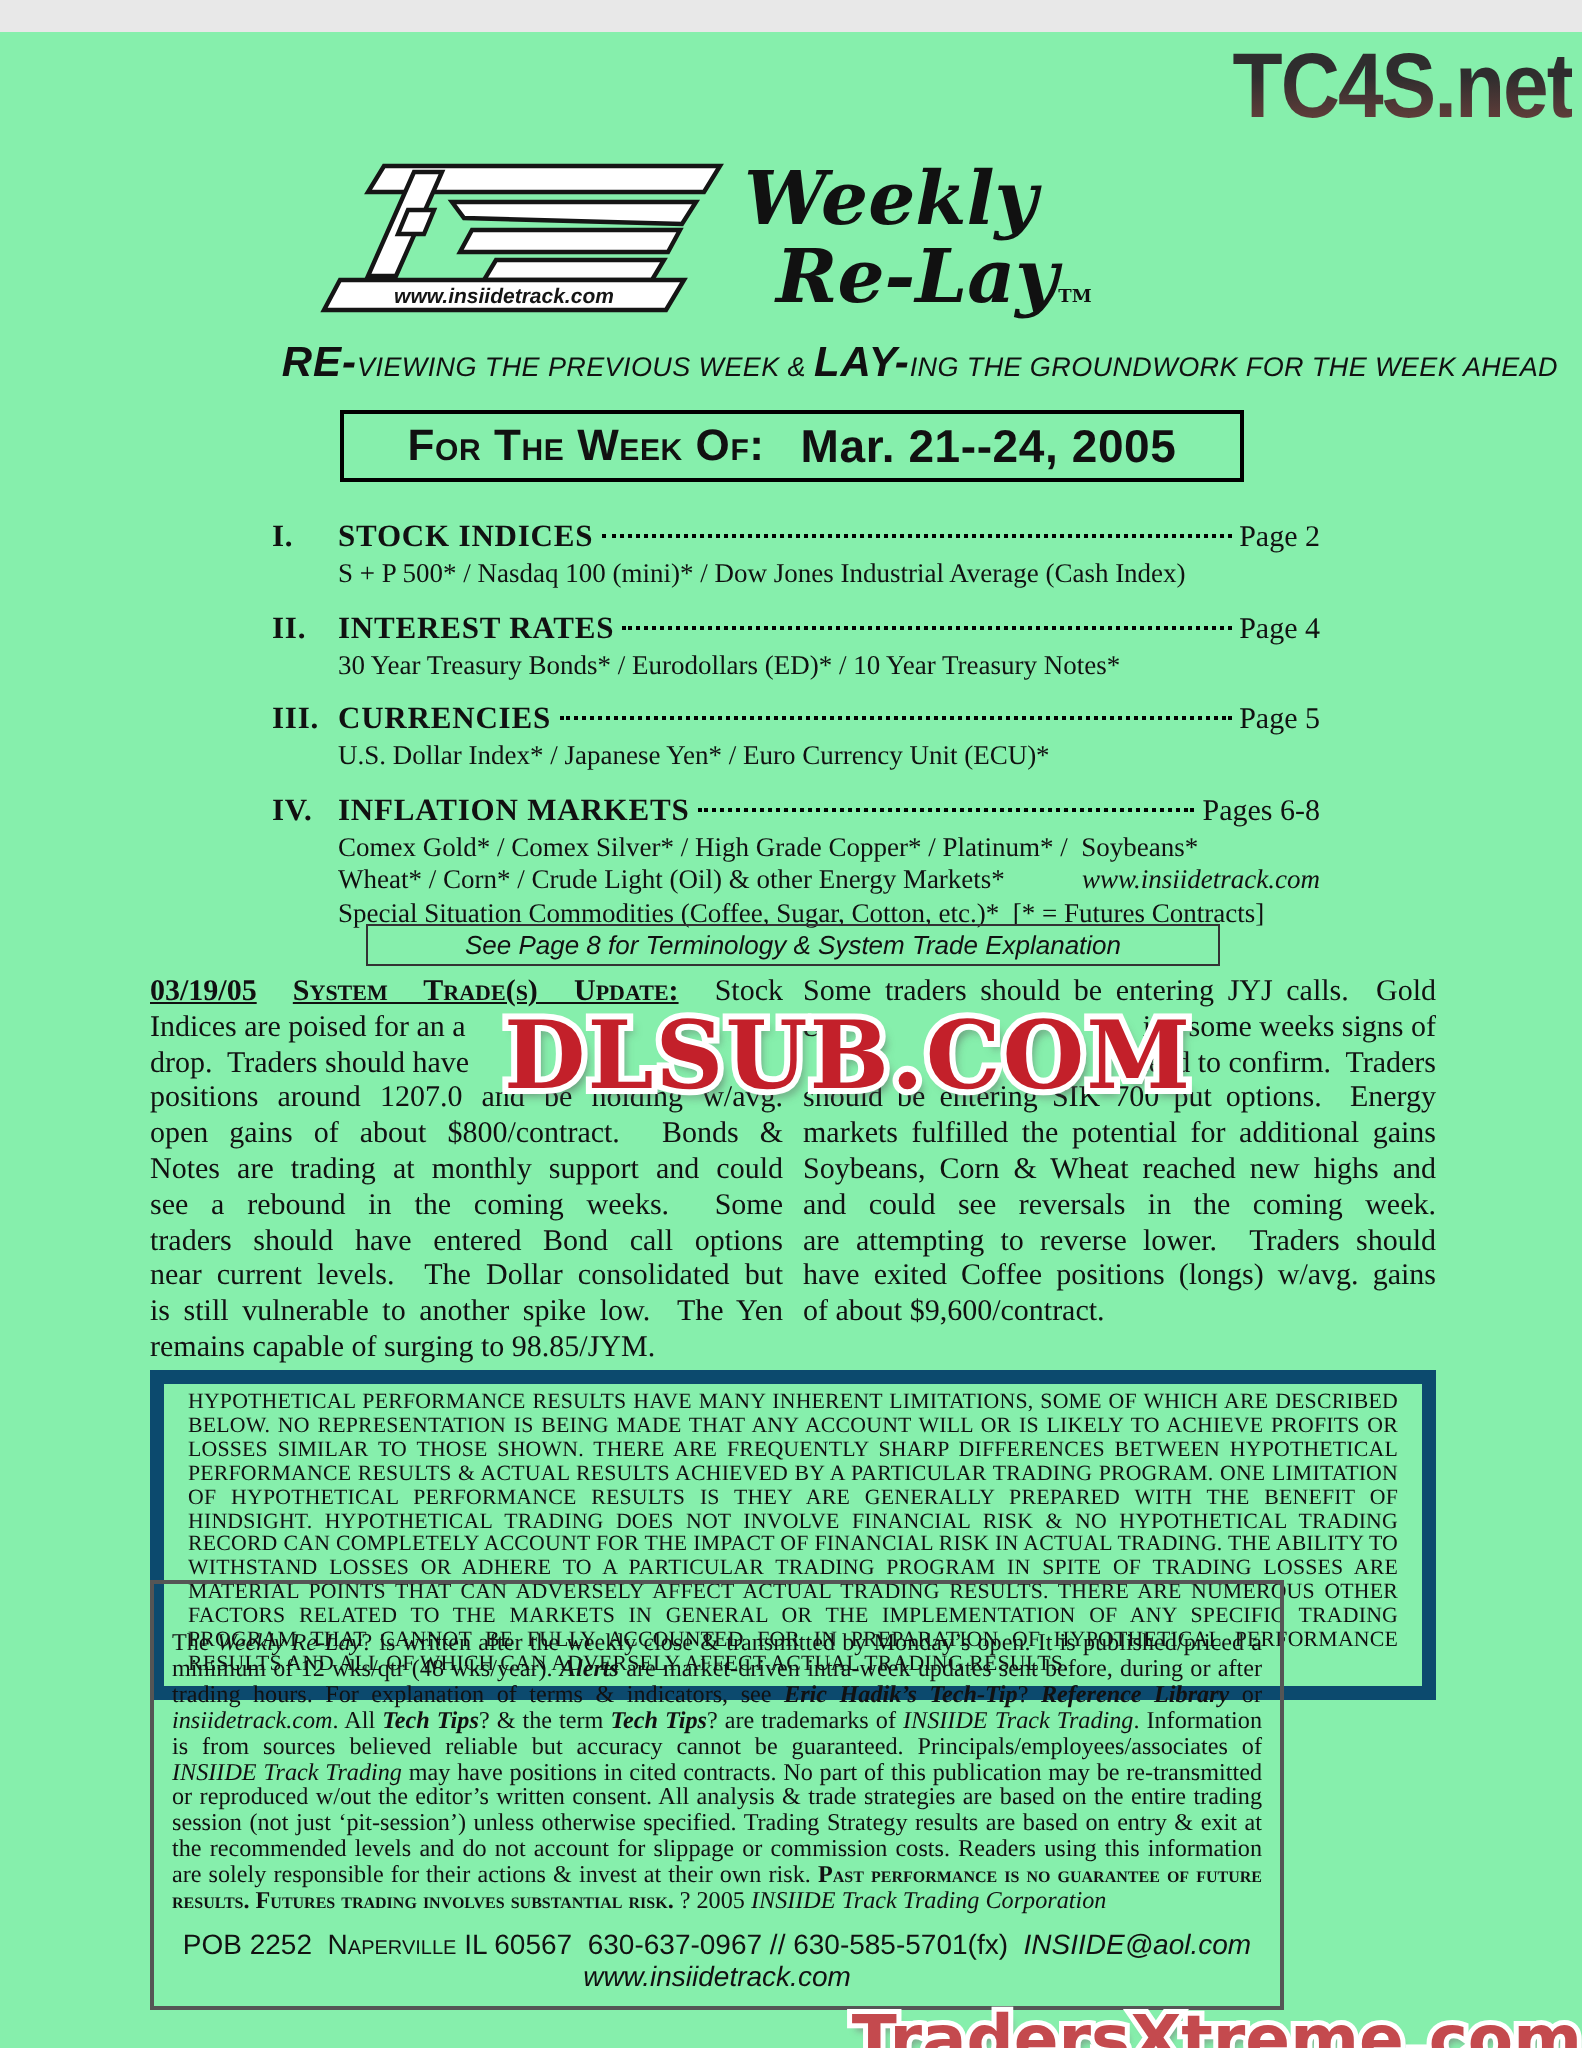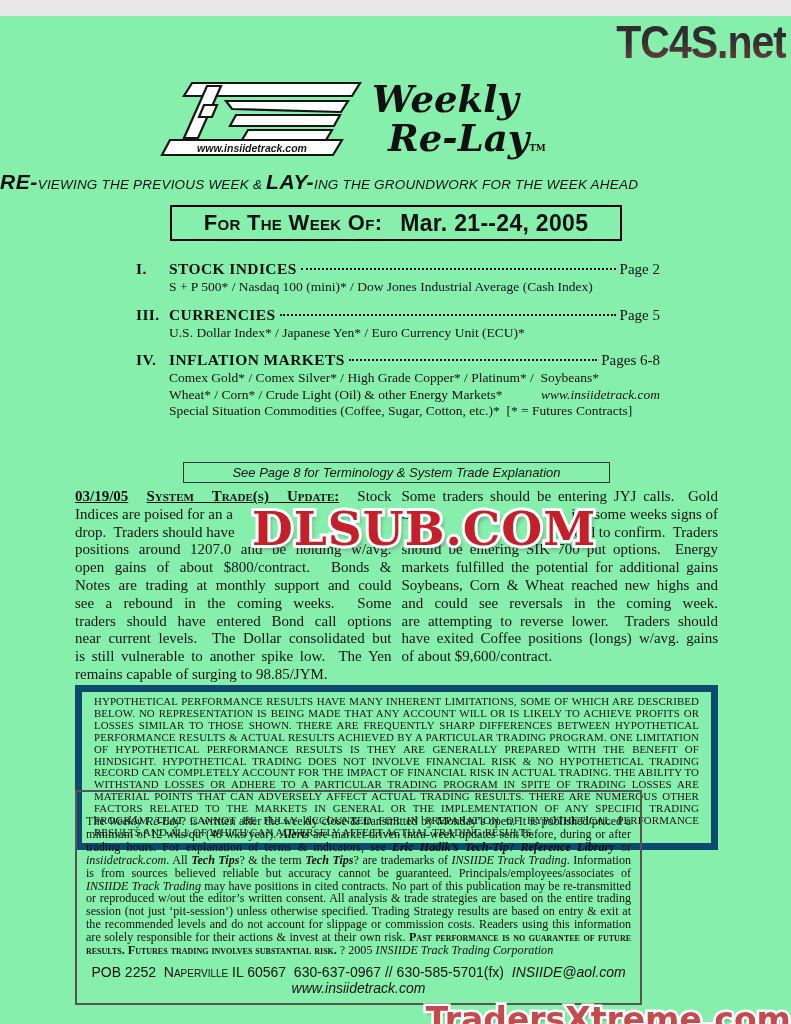--- a/index.html
+++ b/index.html
@@ -12,21 +12,21 @@
         background:linear-gradient(180deg,#2f2d2e 40%,#6d423d 92%);
         -webkit-background-clip:text;background-clip:text;color:transparent;}
 
   .logo-wrap{position:absolute;left:160px;top:62px;display:flex;align-items:flex-start;gap:6px;}
   .itt-svg{display:block;}
   .wr-title{font-family:"DejaVu Serif",serif;font-style:italic;font-weight:bold;font-size:37px;
             line-height:39px;margin-top:2px;white-space:nowrap;}
   .wr-line2{margin-left:16px;}
   .tm{font-size:9px;font-style:normal;vertical-align:baseline;}
 
-  .tagline{position:absolute;left:0;top:154px;width:779px;text-align:left;
+  .tagline{position:absolute;left:0;top:154px;width:779px;text-align:right;
            font-family:"Liberation Sans",sans-serif;font-style:italic;white-space:nowrap;}
   .tag-big{font-size:21px;font-weight:bold;letter-spacing:.5px;}
   .tag-small{font-size:13.5px;letter-spacing:.2px;}
 
   .weekbox{position:absolute;left:170px;top:189px;width:452px;height:36px;border:2px solid #000;
            display:flex;align-items:center;justify-content:center;gap:18px;
            font-family:"Liberation Sans",sans-serif;font-weight:bold;box-sizing:border-box;}
   .week-label{font-variant:small-caps;font-size:22px;letter-spacing:.3px;}
   .week-value{font-size:23px;letter-spacing:.3px;}
 
@@ -120,20 +120,29 @@
       <div class="toc-line">
         <span class="toc-num">I.</span>
         <span class="toc-title">STOCK INDICES</span>
         <span class="dots"></span>
         <span class="toc-page">Page 2</span>
       </div>
       <div class="toc-sub">S + P 500* / Nasdaq 100 (mini)* / Dow Jones Industrial Average (Cash Index)</div>
     </div>
     <div class="toc-item">
       <div class="toc-line">
+        <span class="toc-num">II.</span>
+        <span class="toc-title">INTEREST RATES</span>
+        <span class="dots"></span>
+        <span class="toc-page">Page 4</span>
+      </div>
+      <div class="toc-sub">30 Year Treasury Bonds* / Eurodollars (ED)* / 10 Year Treasury Notes*</div>
+    </div>
+    <div class="toc-item">
+      <div class="toc-line">
         <span class="toc-num">III.</span>
         <span class="toc-title">CURRENCIES</span>
         <span class="dots"></span>
         <span class="toc-page">Page 5</span>
       </div>
       <div class="toc-sub">U.S. Dollar Index* / Japanese Yen* / Euro Currency Unit (ECU)*</div>
     </div>
     <div class="toc-item">
       <div class="toc-line">
         <span class="toc-num">IV.</span>

